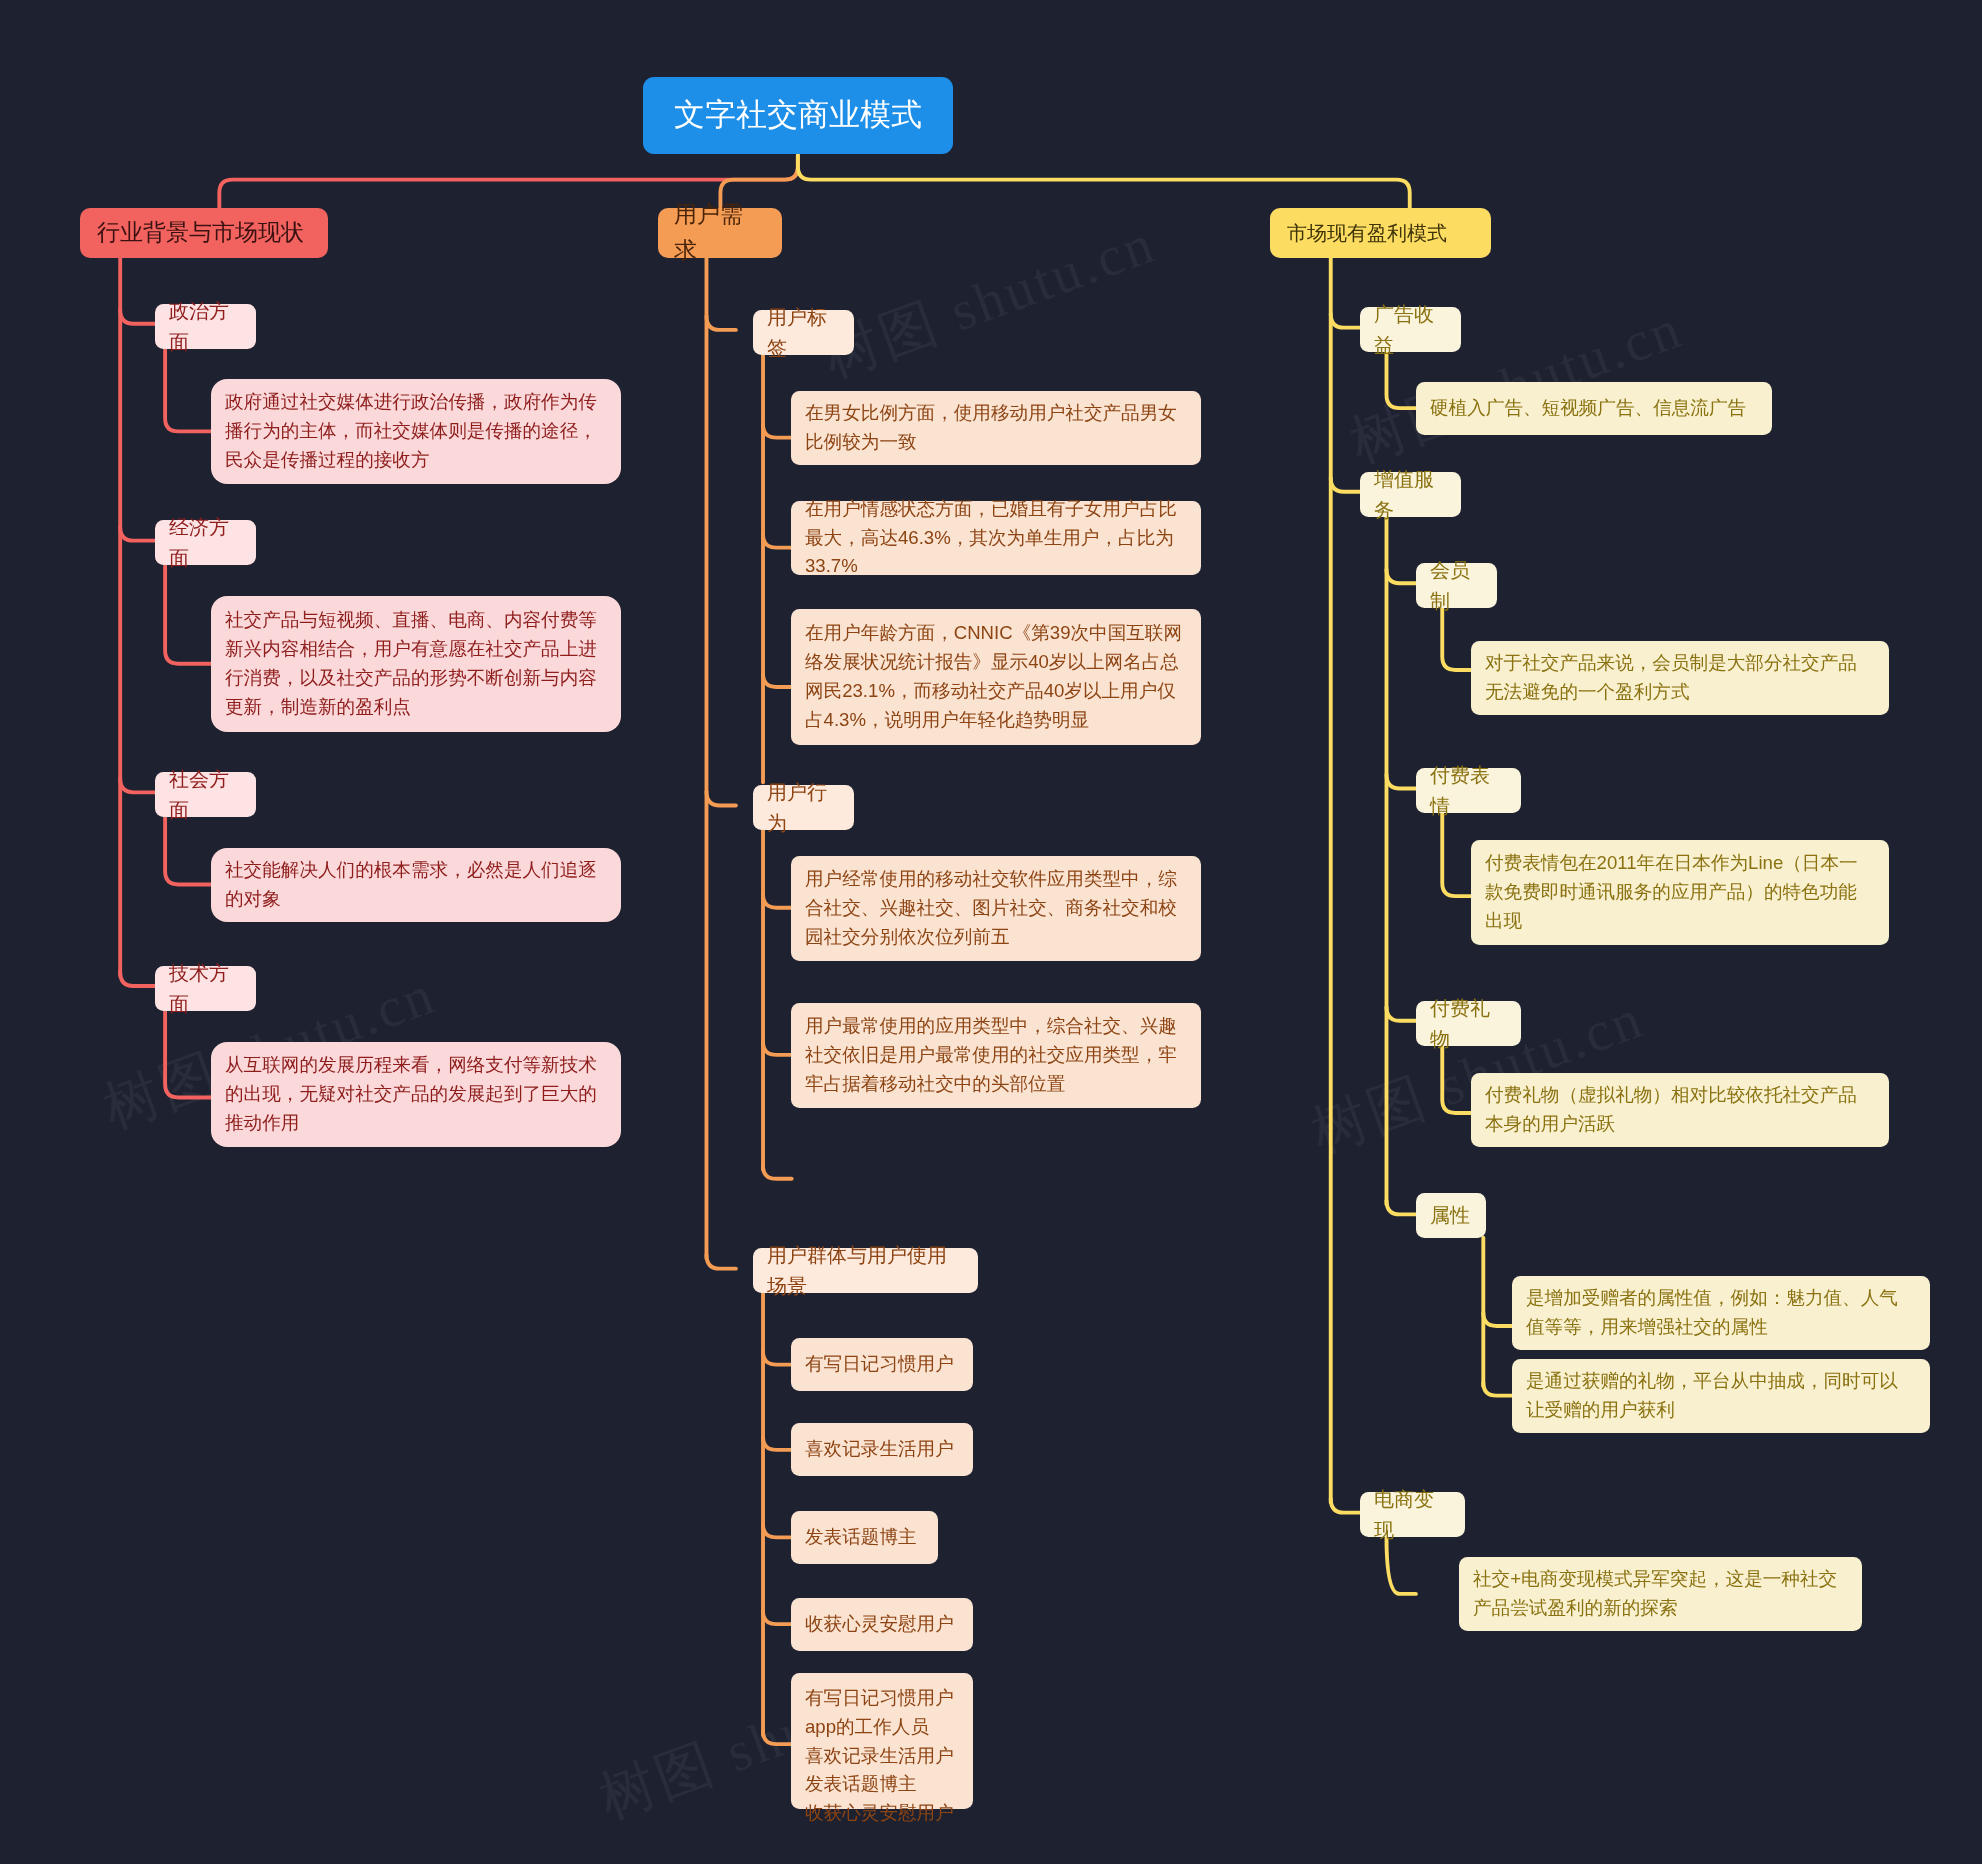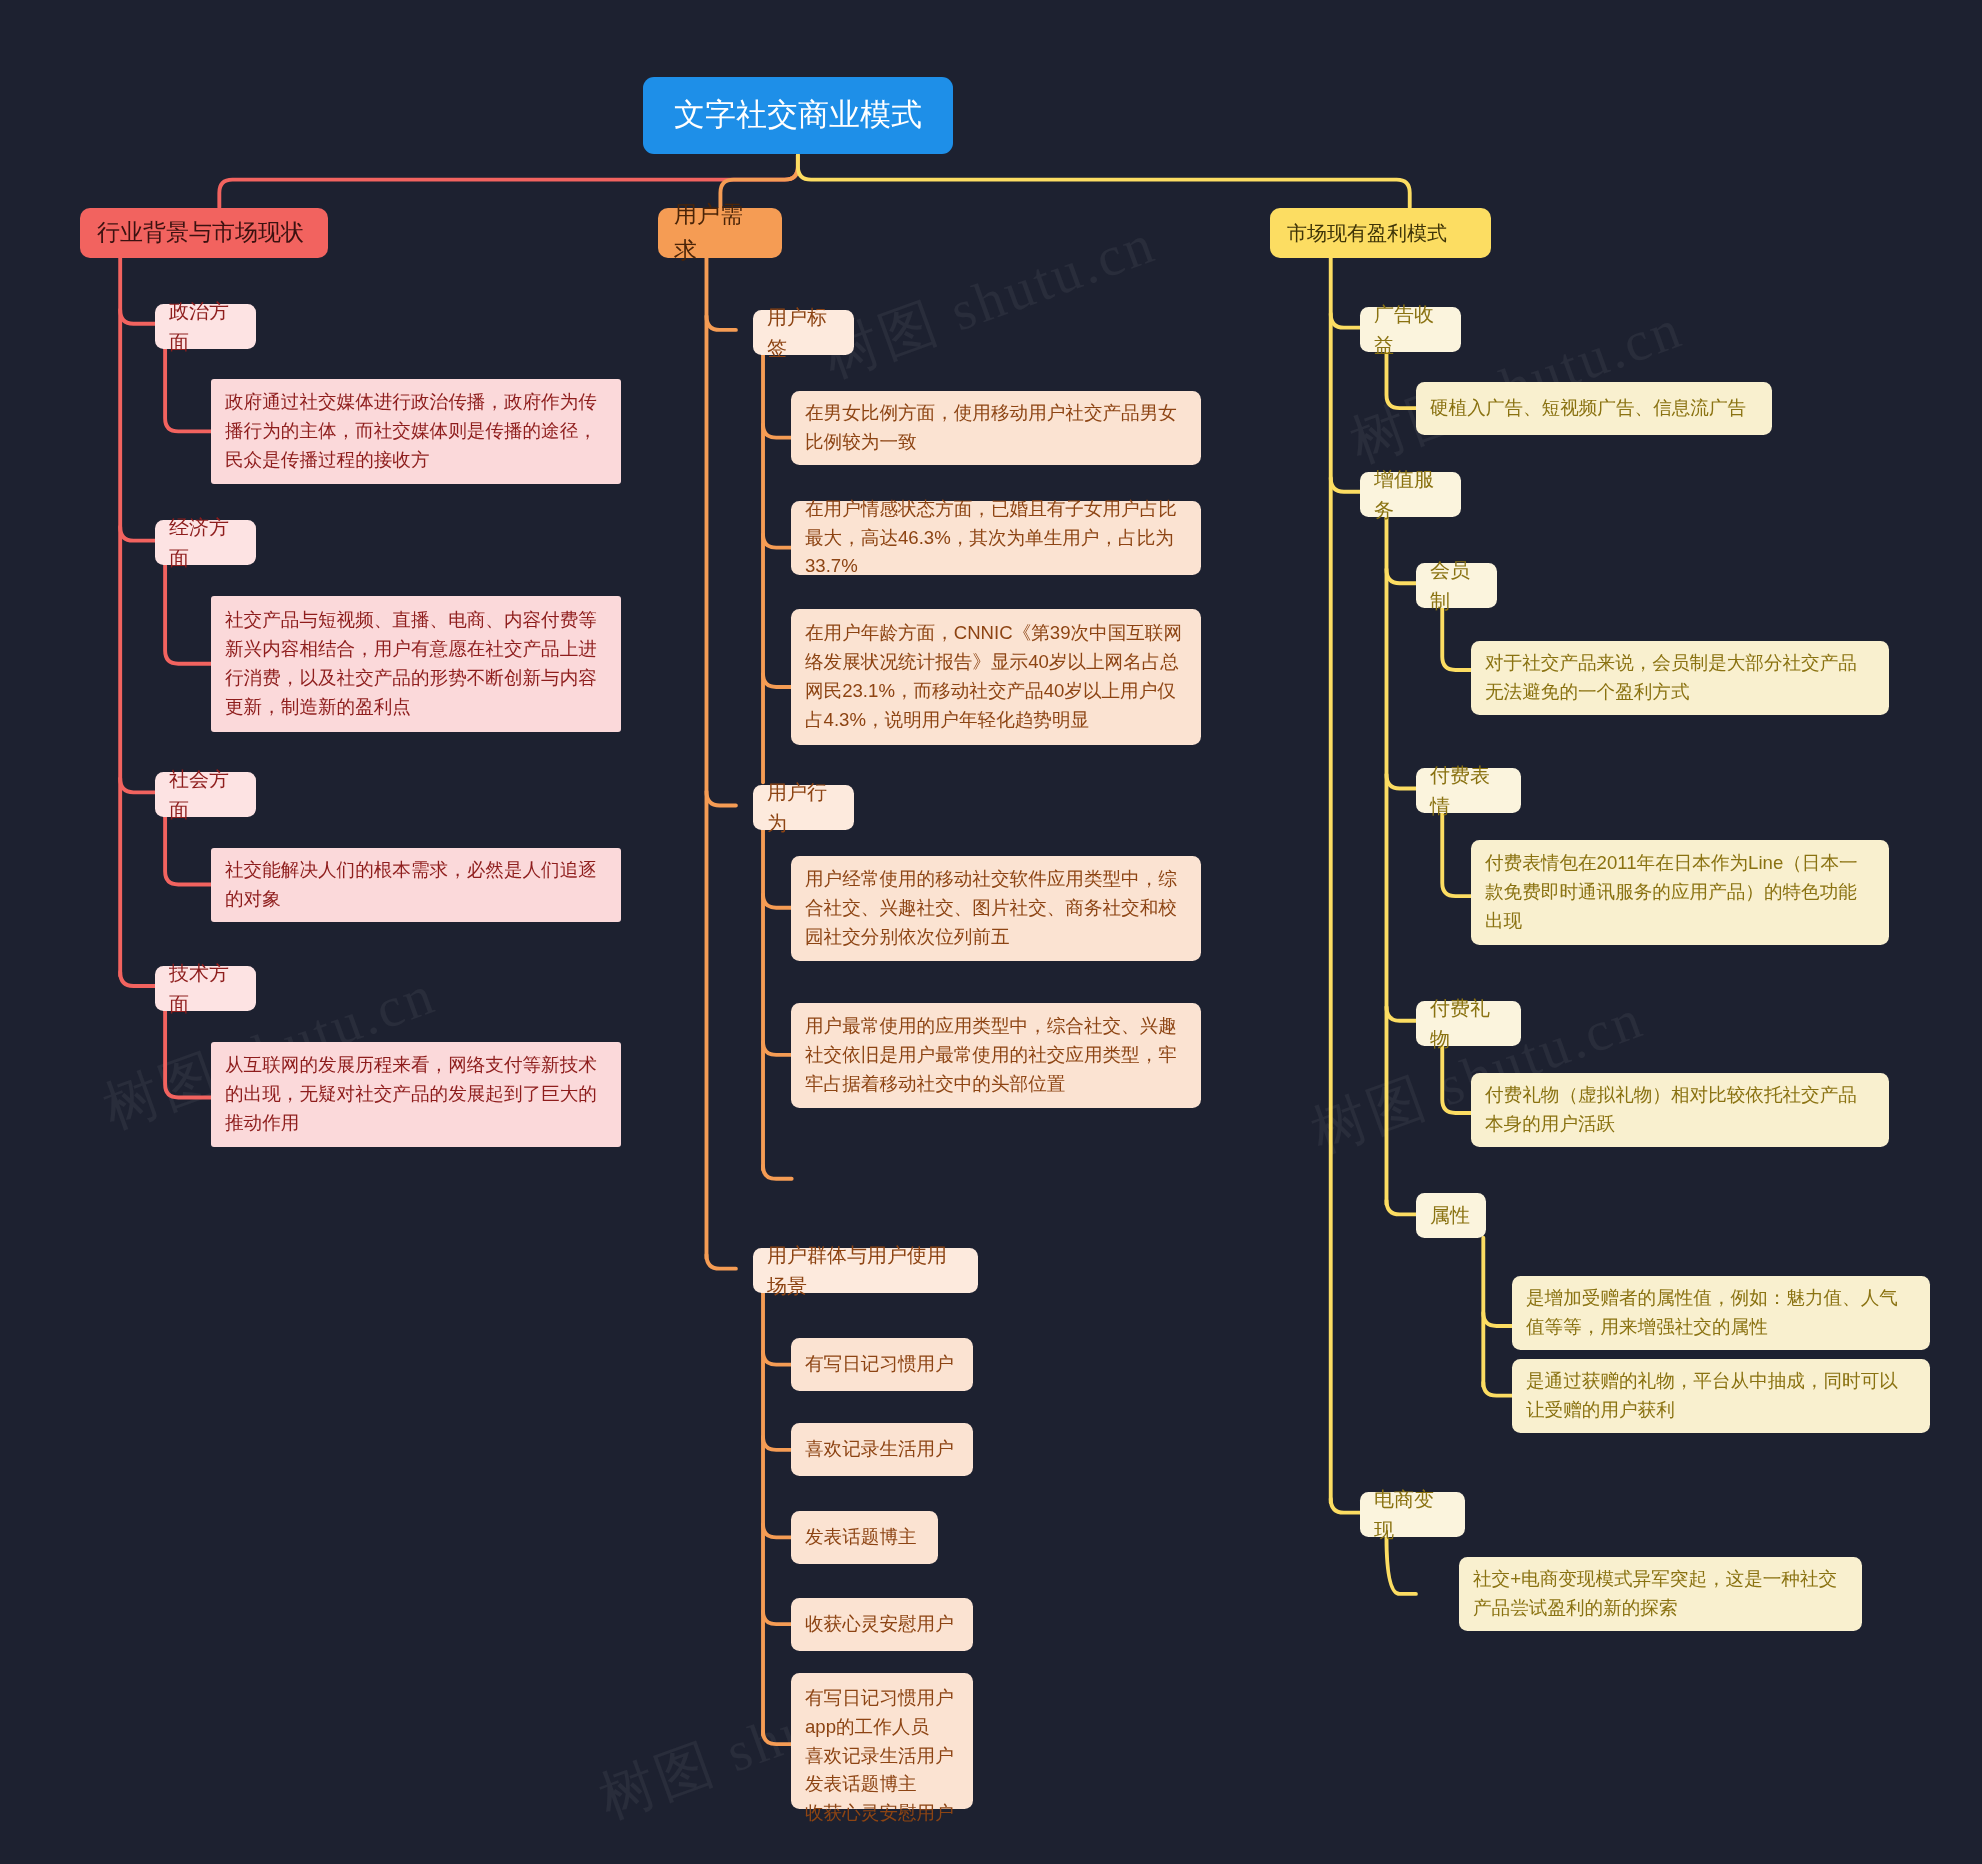--- a/index.html
+++ b/index.html
@@ -32,21 +32,21 @@
   .n-root{
     background:#1e8fe8;color:#ffffff;
     font-size:31px;font-weight:400;
     padding:11px 20px;border-radius:11px;
     justify-content:center;
   }
 
   
   .n-b1{background:#f2635f;color:#3a1110;font-size:23px;padding:9.3px 17px;border-radius:10px;}
   .n-b1-l2{background:#fde3e3;color:#8e1d1c;font-size:20px;padding:6px 14px;border-radius:8.5px;}
-  .n-b1-l3{background:#fbd9da;color:#8e1d1c;font-size:18.6px;padding:10px 14px;border-radius:3px;}
+  .n-b1-l3{background:#fbd9da;color:#8e1d1c;font-size:18.6px;padding:10px 14px;border-radius:16px;}
 
   
   .n-b2{background:#f59c54;color:#4a2408;font-size:23px;padding:9.3px 17px;border-radius:10px;}
   .n-b2-l2{background:#fdeadd;color:#8d4413;font-size:20px;padding:7.7px 14px;border-radius:8.5px;margin-left:17px;}
   .n-b2-l3{background:#fbe3d2;color:#8d4413;font-size:18.6px;padding:10px 14px;border-radius:8.5px;}
 
   
   .n-b3{background:#fcdd62;color:#3f3508;font-size:20px;padding:9.3px 17px;border-radius:10px;}
   .n-b3-l2{background:#fbf4dd;color:#8a7211;font-size:20px;padding:7.7px 14px;border-radius:8.5px;}
   .n-b3-l3{background:#f9f0cf;color:#8a7211;font-size:18.6px;padding:10px 14px;border-radius:8.5px;}

